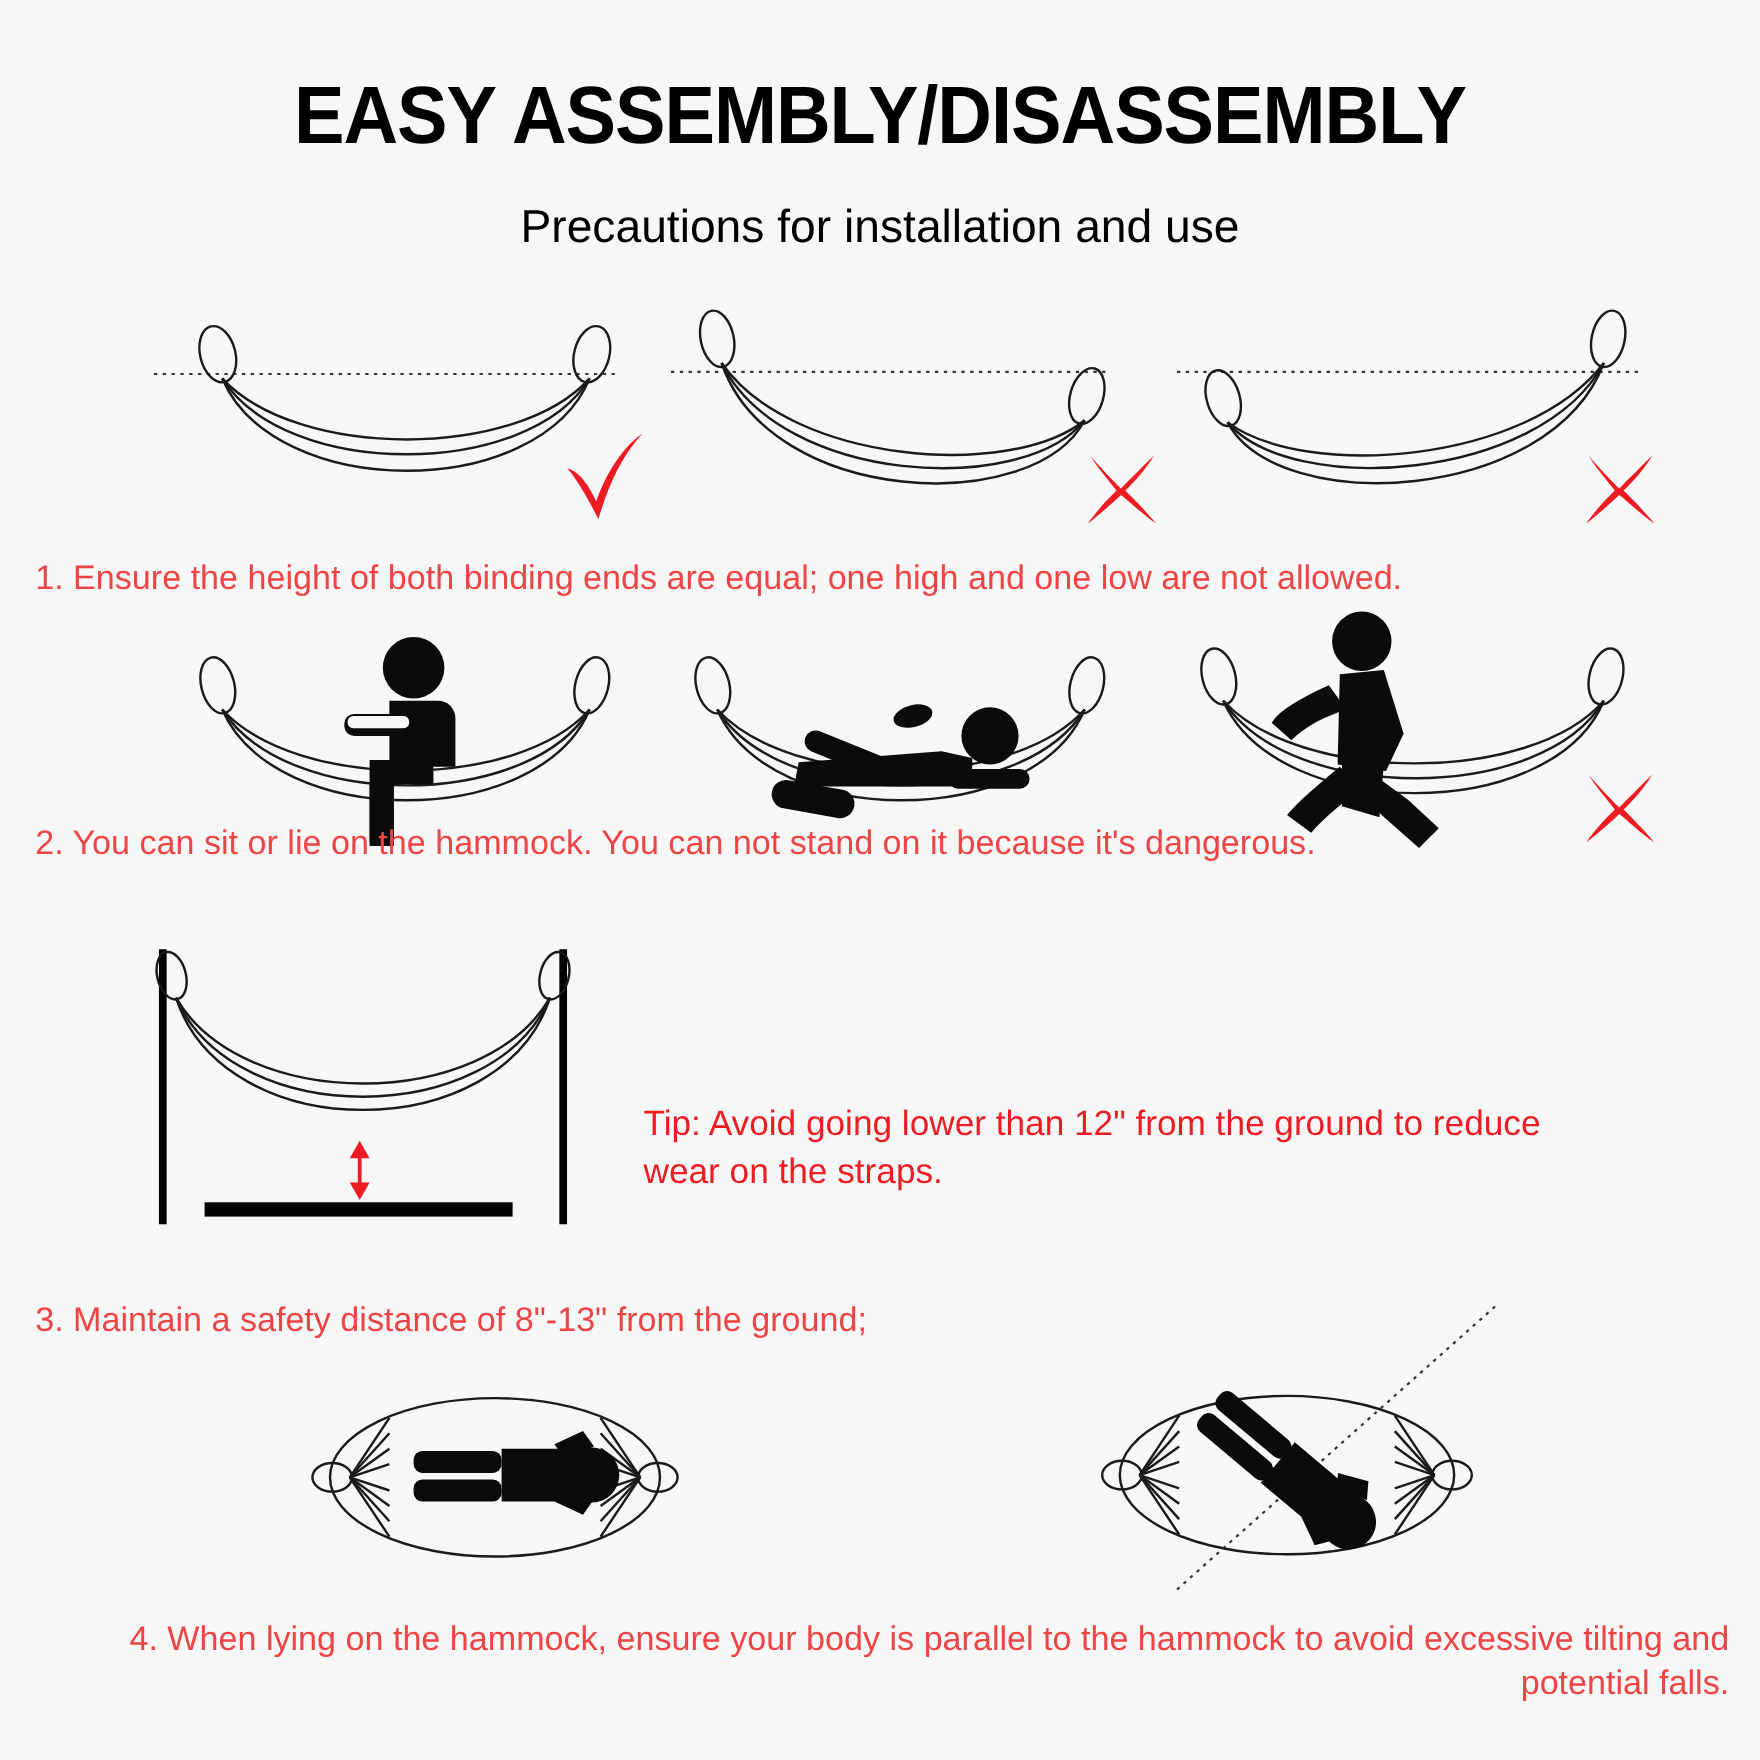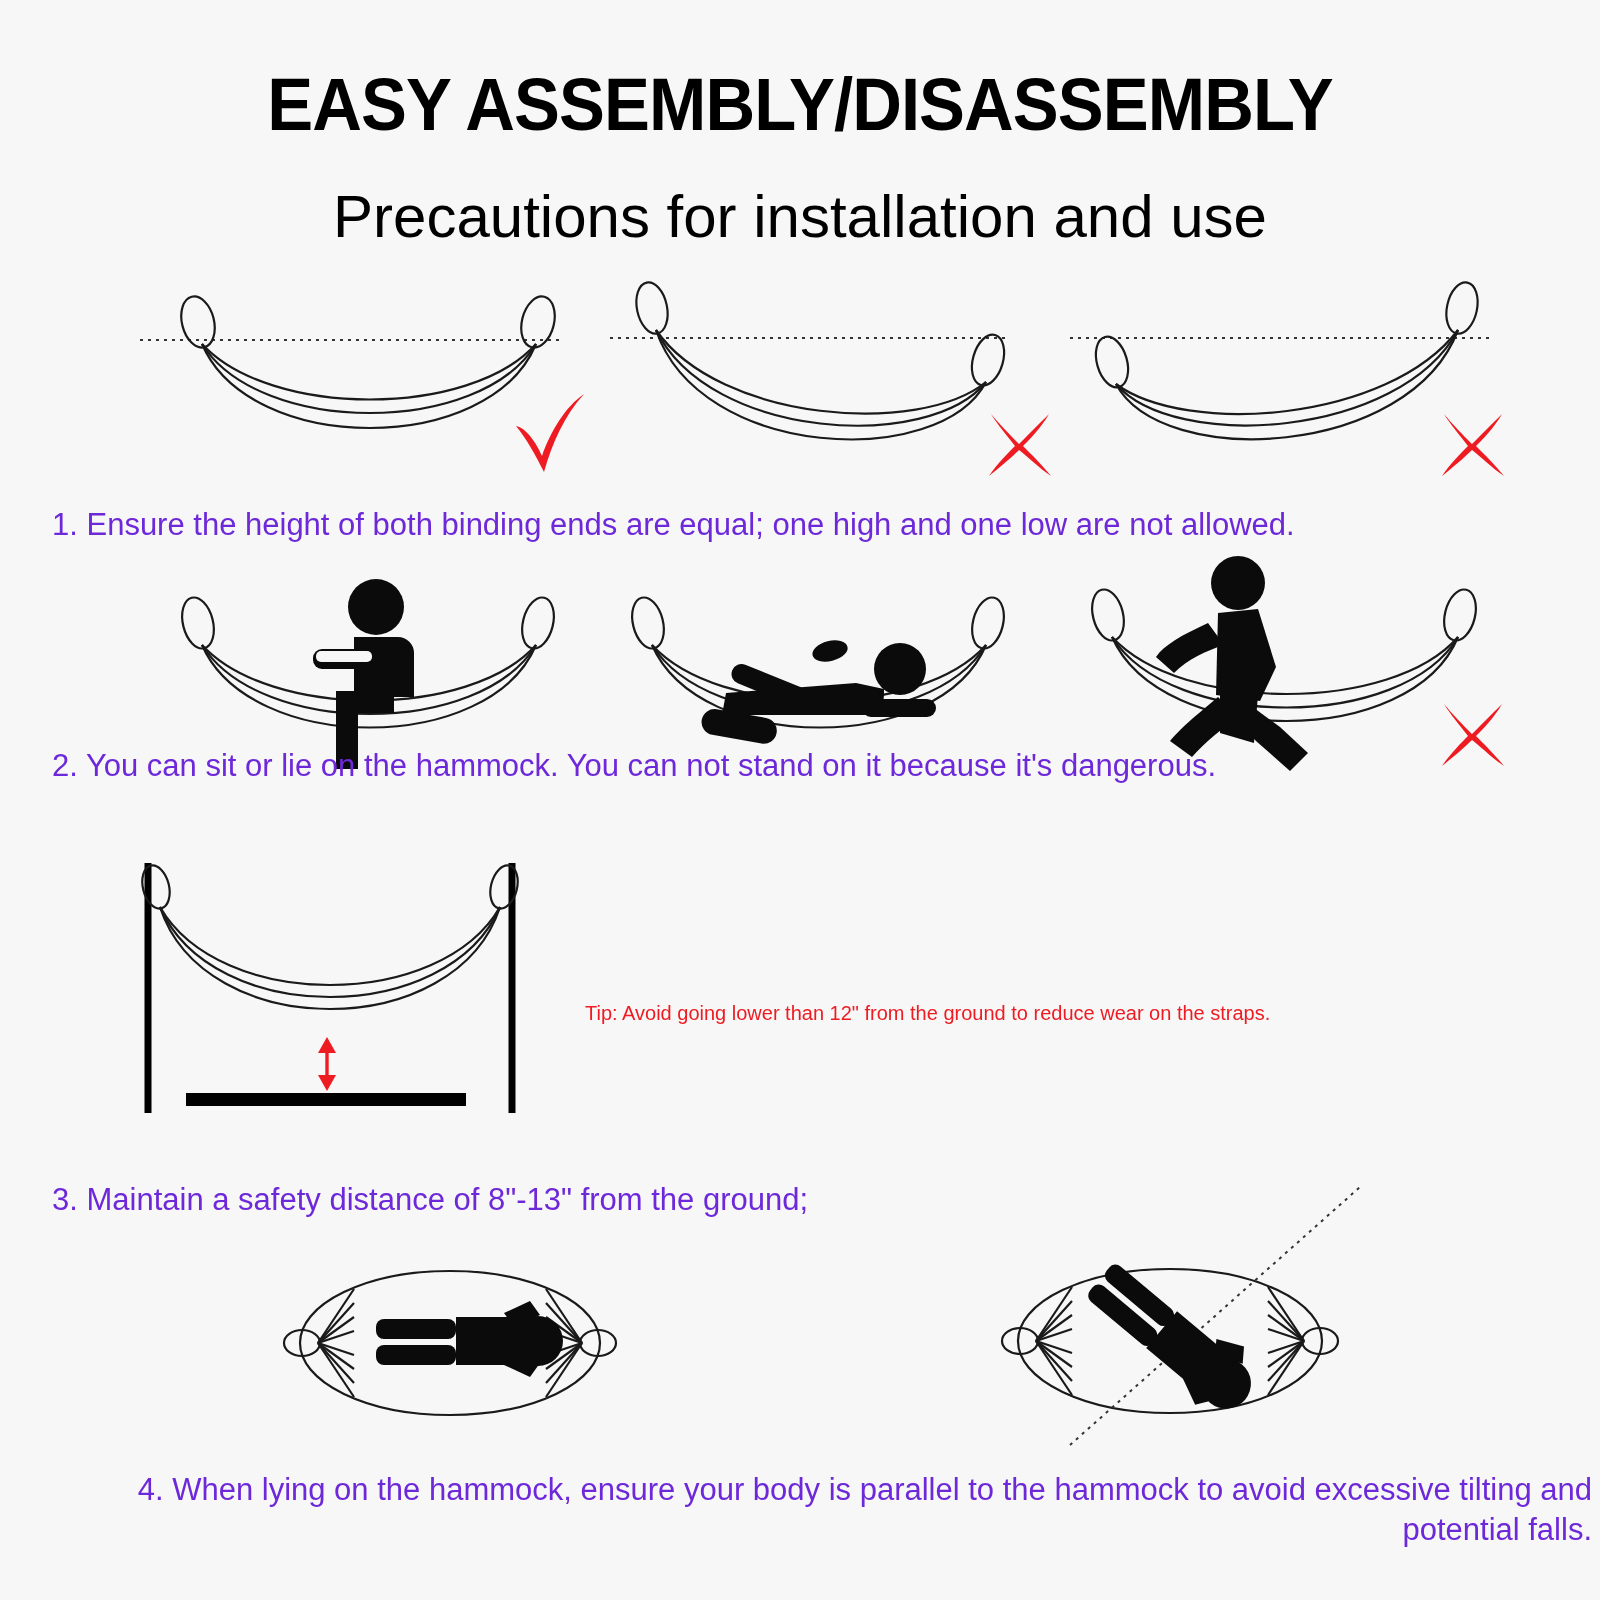--- a/index.html
+++ b/index.html
@@ -34,36 +34,35 @@
     letter-spacing: -1px;
     transform: scaleX(0.93);
     white-space: nowrap;
   }
   .subtitle {
     position: absolute;
     top: 182px;
     left: 0;
     width: 1600px;
     text-align: center;
-    font-size: 60px;
+    font-size: 42px;
     font-weight: 400;
   }
 
   
   .caption {
     position: absolute;
     font-size: 31px;
     line-height: 1.28;
     font-weight: 400;
-    color: #6d28d9;
-    margin-left: 20px;
+    color: #ef4444;
   }
   .tip {
     position: absolute;
-    font-size: 20px;
+    font-size: 32px;
     line-height: 1.35;
     color: #ee1c22;
     width: 880px;
   }
 
   
   .row {
     position: absolute;
   }
   svg { display: block; overflow: visible; }

